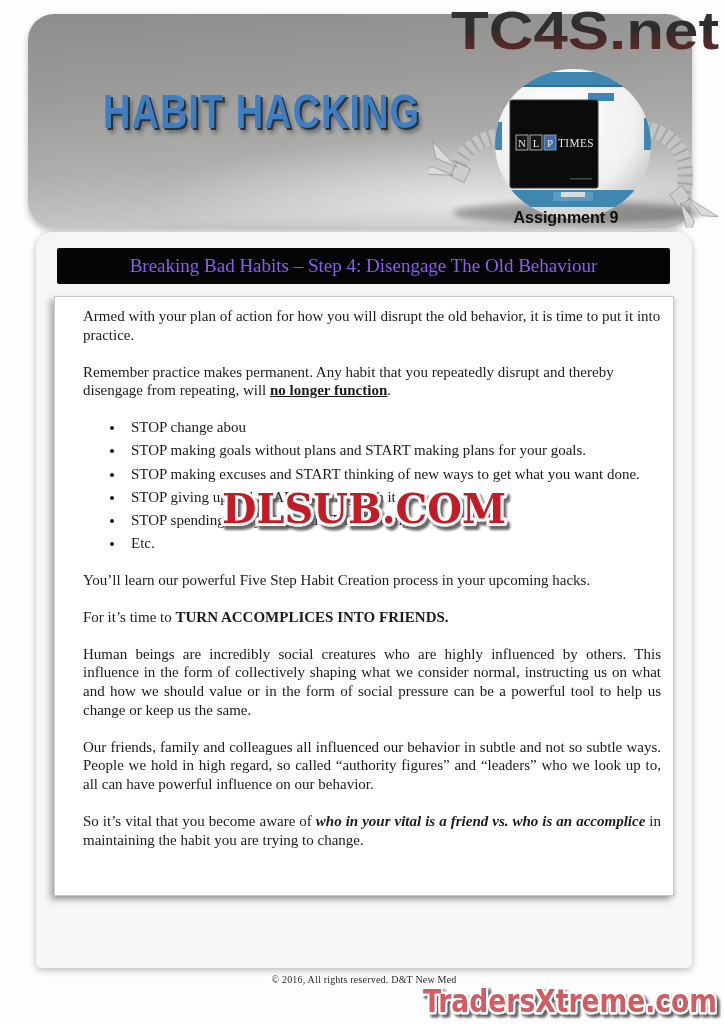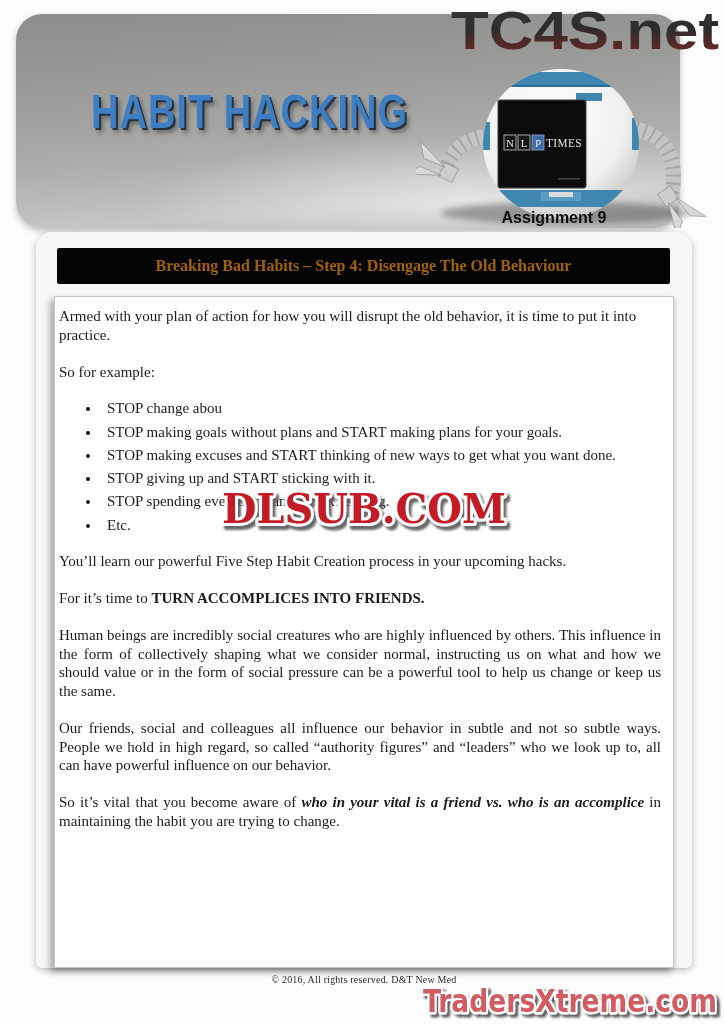--- a/index.html
+++ b/index.html
@@ -3,21 +3,21 @@
 <meta charset="utf-8">
 <style>
   html,body{margin:0;padding:0;}
   body{
     width:724px;height:1024px;position:relative;overflow:hidden;
     background:#fdfdfd;
     font-family:"Liberation Serif","DejaVu Serif",serif;
   }
   
   .banner{
-    position:absolute;left:16px;top:14px;width:664px;height:214px;
+    position:absolute;left:28px;top:14px;width:664px;height:214px;
     border-radius:26px;
     background:
       radial-gradient(ellipse 70% 45% at 68% 88%, rgba(255,255,255,.55), rgba(255,255,255,0) 70%),
       linear-gradient(176deg,#8d8d8d 0%,#9c9c9a 35%,#aeaeac 62%,#c6c6c4 84%,#a8a8a6 100%);
     box-shadow:0 3px 6px rgba(0,0,0,.25);
   }
   .habit-title{
     position:absolute;left:75px;top:70px;
     font-family:"Liberation Sans","DejaVu Sans",sans-serif;
     font-weight:700;font-size:38px;letter-spacing:1px;
@@ -42,28 +42,28 @@
     position:absolute;left:36px;top:232px;width:656px;height:736px;
     background:#f6f6f5;border-radius:16px 16px 6px 6px;
     box-shadow:0 2px 7px rgba(0,0,0,.28);
   }
   .title-bar{
     position:absolute;left:57px;top:248px;width:613px;height:36px;
     background:#040404;border-radius:2px;
     display:flex;align-items:center;justify-content:center;
   }
   .title-bar span{
-    color:#a16207;font-weight:700;font-size:16px;
+    color:#8b5cf6;font-weight:400;font-size:19px;
     font-family:"Liberation Serif","DejaVu Serif",serif;
   }
   .text-box{
-    position:absolute;left:54px;top:296px;width:620px;height:672px;
+    position:absolute;left:54px;top:296px;width:620px;height:600px;
     background:#ffffff;border:1px solid #c9c9c9;box-sizing:border-box;
     box-shadow:-4px 4px 6px rgba(0,0,0,.30),2px 2px 3px rgba(0,0,0,.10);
-    padding:10px 12px 0 4px;overflow:hidden;
+    padding:10px 12px 0 28px;overflow:hidden;
   }
   .text-box p{
     margin:0 0 18px 0;font-size:15px;line-height:1.25;color:#1b1b1b;
   }
   .text-box p.justify{text-align:justify;margin-top:15px;}
   .text-box ul{
     margin:0 0 18px 0;padding:0 0 0 42px;list-style:disc;
   }
   .text-box li{
     font-size:15px;line-height:1.25;color:#1b1b1b;margin:0 0 4.5px 0;padding-left:6px;
@@ -166,33 +166,33 @@
 
 <div class="card"></div>
 
 <div class="title-bar">
   <span>Breaking Bad Habits – Step 4: Disengage The Old Behaviour</span>
 </div>
 
 <div class="text-box">
   <div>
       <p><span>Armed with your plan of action for how you will disrupt the old behavior, it is time to put it into practice.</span></p>
-      <p><span>So for example:</span></p>
+      <p><span>Remember practice makes permanent. Any habit that you repeatedly disrupt and thereby disengage from repeating, will </span><span style="font-weight: 700; text-decoration: underline;">no longer function</span><span>.</span></p>
       <ul>
         <li>STOP change abou</li>
         <li>STOP making goals without plans and START making plans for your goals.</li>
         <li>STOP making excuses and START thinking of new ways to get what you want done.</li>
         <li>STOP giving up and START sticking with it.</li>
         <li>STOP spending everything and START saving.</li>
         <li>Etc.</li>
       </ul>
       <p><span>You’ll learn our powerful Five Step Habit Creation process in your upcoming hacks.</span></p>
       <p><span>For it’s time to </span><span style="font-weight: 700;">TURN ACCOMPLICES INTO FRIENDS.</span></p>
       <p class="justify"><span>Human beings are incredibly social creatures who are highly influenced by others. This influence in the form of collectively shaping what we consider normal, instructing us on what and how we should value or in the form of social pressure can be a powerful tool to help us change or keep us the same.</span></p>
-      <p class="justify"><span>Our friends, social and colleagues all influence our behavior in subtle and not so subtle ways. People we hold in high regard, so called “authority figures” and “leaders” who we look up to, all can have powerful influence on our behavior.</span></p>
+      <p class="justify"><span>Our friends, family and colleagues all influenced our behavior in subtle and not so subtle ways. People we hold in high regard, so called “authority figures” and “leaders” who we look up to, all can have powerful influence on our behavior.</span></p>
       <p class="justify"><span>So it’s vital that you become aware of </span><span style="font-weight: 700; font-style: italic;">who in your vital is a friend vs. who is an accomplice</span><span> in maintaining the habit you are trying to change.</span></p>
     </div>
 </div>
 
 <svg class="wm wm-dlsub" width="296" height="56" viewBox="0 0 296 56">
   <defs>
     <filter id="dsh" x="-20%" y="-20%" width="150%" height="160%">
       <feDropShadow dx="3" dy="4" stdDeviation="1.2" flood-color="#5a5a5a" flood-opacity=".9"></feDropShadow>
     </filter>
   </defs>

